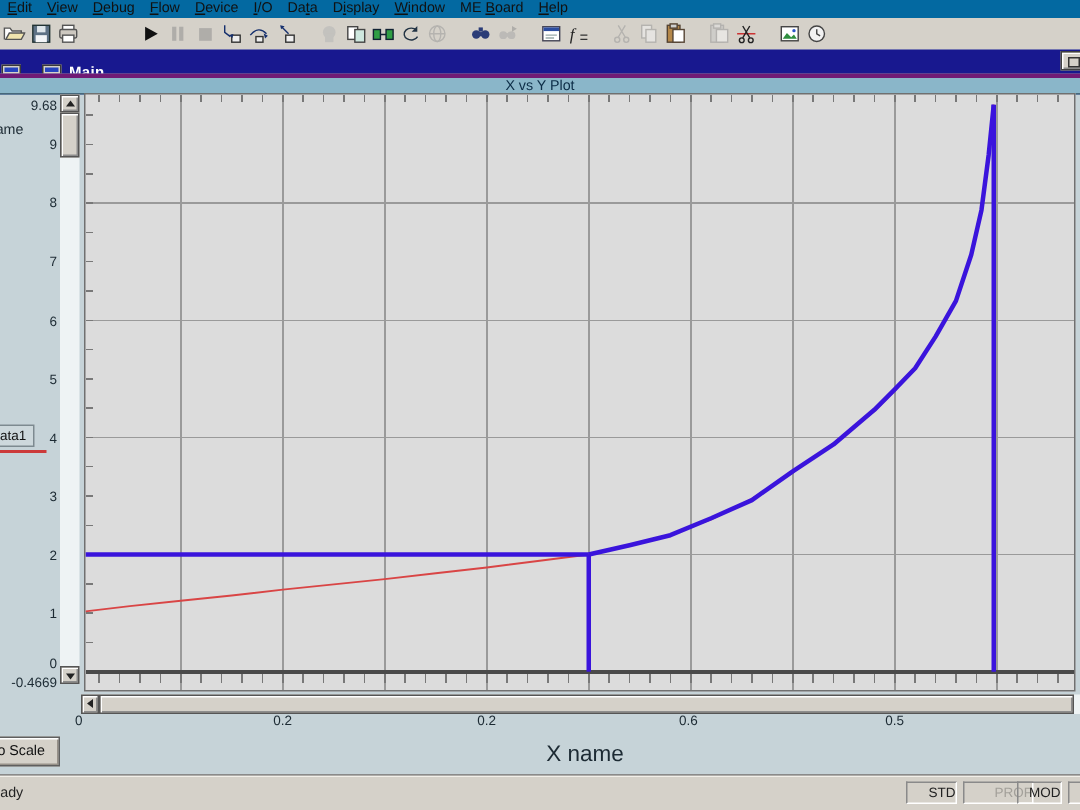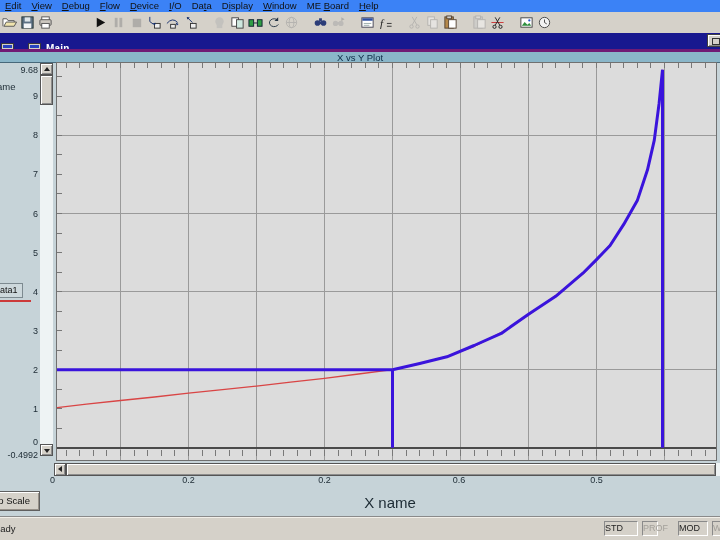--- a/index.html
+++ b/index.html
@@ -1,19 +1,19 @@
 <!DOCTYPE html>
 <html><head>
 <meta charset="utf-8">
 <style>
   html,body{margin:0;padding:0;}
   body{width:720px;height:540px;overflow:hidden;font-family:"Liberation Sans",sans-serif;}
   #app{position:relative;width:720px;height:540px;overflow:hidden;background:#c6d3d8;}
   
-  #menubar{position:absolute;left:0;top:0;width:720px;height:12px;background:#3b82f6;display:flex;align-items:center;}
+  #menubar{position:absolute;left:0;top:0;width:720px;height:12px;background:#0369a1;display:flex;align-items:center;}
   .menu-item{font-size:9.5px;color:#111;padding:0 5px;line-height:12px;white-space:nowrap;}
   .menu-item u{text-decoration:underline;}
   #toolbar{position:absolute;left:0;top:12px;width:720px;height:21px;background:#d5d1c9;display:flex;align-items:center;}
   .tb-group{display:flex;margin-right:11px;}
   .tb-group.g2{margin-left:26px;}
   .tbtn{width:18px;height:17px;display:flex;align-items:center;justify-content:center;}
   .tbtn svg{width:15px;height:15px;}
   .tbtn.dim{filter:grayscale(1) opacity(.55);}
   
   #mainbar{position:absolute;left:0;top:33px;width:720px;height:30px;background:#18188f;display:flex;align-items:center;}
@@ -45,21 +45,21 @@
   .tri.left{left:3px;top:2px;border-top:3px solid transparent;border-bottom:3px solid transparent;border-right:4px solid #222;}
   #vsb-track{position:absolute;left:40px;top:63px;width:13px;height:393px;background:#eef3f4;}
   #vsb-thumb{position:absolute;left:40px;top:75px;width:13px;height:30px;background:#d5d1c9;border:1px solid #555;box-shadow:inset 1px 1px 0 #fff,inset -1px -1px 0 #8d8d8d;box-sizing:border-box;}
   #hsb-track{position:absolute;left:54px;top:463px;width:666px;height:13px;background:#eef3f4;}
   #hsb-thumb{position:absolute;left:66px;top:463px;width:650px;height:13px;background:#d5d1c9;border:1px solid #555;box-shadow:inset 1px 1px 0 #fff,inset -1px -1px 0 #8d8d8d;box-sizing:border-box;}
   
   #autoscale{position:absolute;left:-26px;top:491px;width:66px;height:20px;background:#d5d1c9;border:1px solid #5f5f5f;box-shadow:inset 1px 1px 0 #fff,inset -1px -1px 0 #979189;box-sizing:border-box;font-size:9.5px;color:#111;text-align:center;line-height:18px;}
   
   #statusbar{position:absolute;left:0;top:516px;width:720px;height:24px;background:#d5d1c9;border-top:1px solid #8a8a8a;box-shadow:inset 0 1px 0 #f2efe9;}
   #status-left{position:absolute;left:-12px;top:6px;font-size:9.5px;color:#222;}
-  .status-panel{position:absolute;top:4px;height:15px;border:1px solid;border-color:#8a8a8a #fff #fff #8a8a8a;box-sizing:border-box;font-size:9px;color:#222;text-align:left;line-height:13px;}
+  .status-panel{position:absolute;top:4px;height:15px;border:1px solid;border-color:#8a8a8a #fff #fff #8a8a8a;box-sizing:border-box;font-size:9px;color:#222;text-align:right;line-height:13px;}
   .status-panel.dim{color:#a3a09a;}
 </style>
 </head>
 <body>
 
 <div id="app">
 
   <div id="menubar">
       <span class="menu-item"><u>E</u>dit</span>
       <span class="menu-item"><u>V</u>iew</span>
@@ -415,21 +415,21 @@
       <div class="ylabel" style="left: 0px; top: 92.35px;">9</div>
       <div class="ylabel" style="left: 0px; top: 131.4px;">8</div>
       <div class="ylabel" style="left: 0px; top: 170.45px;">7</div>
       <div class="ylabel" style="left: 0px; top: 209.5px;">6</div>
       <div class="ylabel" style="left: 0px; top: 248.55px;">5</div>
       <div class="ylabel" style="left: 0px; top: 287.6px;">4</div>
       <div class="ylabel" style="left: 0px; top: 326.65px;">3</div>
       <div class="ylabel" style="left: 0px; top: 365.7px;">2</div>
       <div class="ylabel" style="left: 0px; top: 404.75px;">1</div>
       <div class="ylabel" style="left: 0px; top: 437.8px;">0</div>
-      <div class="ylabel" style="left: 0px; top: 451.288px;">-0.4992</div>
+      <div class="ylabel" style="left: 0px; top: 451.288px;">-0.4669</div>
     </div>
   <div id="xlabels">
       <div class="xlabel" style="left: 36.5px; top: 476px;">0</div>
       <div class="xlabel" style="left: 172.5px; top: 476px;">0.2</div>
       <div class="xlabel" style="left: 308.5px; top: 476px;">0.2</div>
       <div class="xlabel" style="left: 443px; top: 476px;">0.6</div>
       <div class="xlabel" style="left: 580.5px; top: 476px;">0.5</div>
     </div>
   <div id="yname">Y name</div>
   <div id="xname">X name</div>
@@ -452,18 +452,18 @@
   <div class="sb-btn" style="left:54px;top:463px;width:12px;height:13px;">
       <span class="tri left"></span>
     </div>
   <div id="hsb-thumb"></div>
 
   <div id="autoscale">Auto Scale</div>
 
   <div id="statusbar">
     <span id="status-left">Ready</span>
   <span class="status-panel" style="left: 604px; width: 34px;">STD</span>
-      <span class="status-panel dim" style="left: 642px; width: 16px;">PROF</span>
+      <span class="status-panel dim" style="left: 642px; width: 47px;">PROF</span>
       <span class="status-panel" style="left: 678px; width: 30px;">MOD</span>
       <span class="status-panel dim" style="left: 712px; width: 34px;">WB</span>
     </div>
 
 </div>
 
 </body></html>

